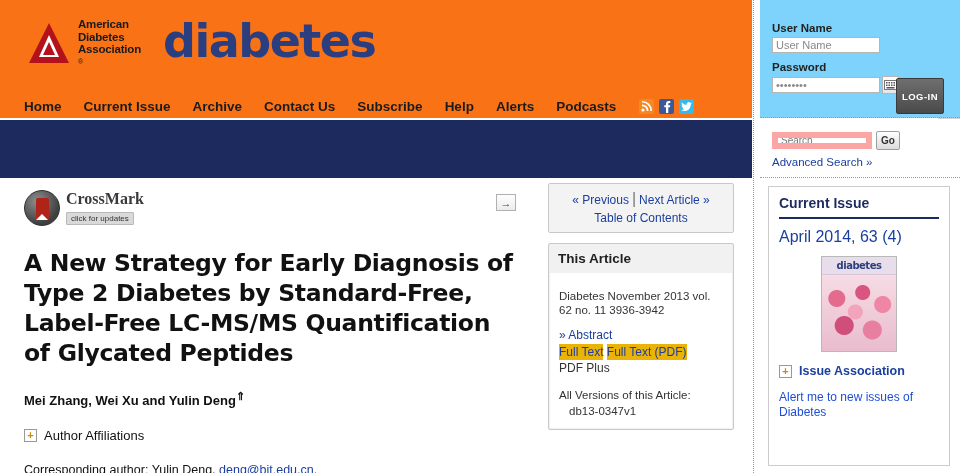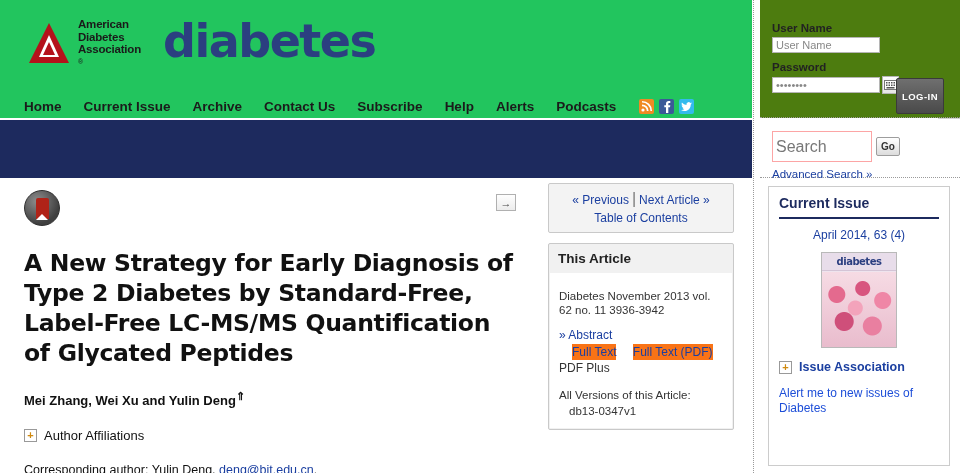--- a/index.html
+++ b/index.html
@@ -15,21 +15,21 @@
 
   
   .corner-wedge {
     position: absolute; top: 0; right: 0; width: 22px; height: 178px;
     background: #d2d2d2;
   }
 
   
   .masthead {
     position: absolute; left: 0; top: 0; width: 752px; height: 118px;
-    background: #22c55e;
+    background: #f97316;
   }
   .logo-wrap {
     position: absolute; left: 28px; top: 18px;
     display: flex; align-items: center;
   }
   .ada-mark { width: 42px; height: 44px; position: relative; }
   .ada-mark svg { display: block; }
   .ada-text {
     margin-left: 8px;
     font-family: "Liberation Sans", sans-serif;
@@ -70,21 +70,21 @@
 
   
   .navy-band {
     position: absolute; left: 0; top: 120px; width: 752px; height: 58px;
     background: #1d2a5e;
   }
 
   
   .loginpanel {
     position: absolute; left: 760px; top: 0; width: 200px; height: 118px;
-    background: #4d7c0f;
+    background: #7dd3fc;
     border-bottom: 1px dotted #9a9a9a;
     padding: 22px 0 0 12px;
   }
   .loginpanel .lbl {
     font-size: 11.5px; color: #222; font-weight: bold; margin-bottom: 3px;
   }
   .loginpanel input[type=text], .loginpanel input[type=password] {
     width: 108px; height: 16px; font-size: 11px; color: #888;
     border: 1px solid #b5b5b5; background: #fff; padding: 1px 3px;
     font-family: "Liberation Sans", sans-serif;
@@ -108,22 +108,22 @@
   }
 
   
   .searchpanel {
     position: absolute; left: 760px; top: 119px; width: 200px; height: 59px;
     background: #fff; padding: 12px 0 0 12px;
     border-bottom: 1px dotted #9a9a9a;
   }
   .searchrow { display: flex; align-items: center; }
   .searchrow input {
-    width: 100px; height: 31px; border: 1px solid #fca5a5;
-    font-size: 16px; color: #777; padding: 1px 3px;
+    width: 100px; height: 17px; border: 6px solid #fca5a5;
+    font-size: 10px; color: #777; padding: 1px 3px;
     font-family: "Liberation Sans", sans-serif;
   }
   .go-btn {
     margin-left: 4px; width: 24px; height: 19px;
     border: 1px solid #9d9d9d; border-radius: 2px;
     background: linear-gradient(#ffffff,#dcdcdc);
     font-size: 10px; font-weight: bold; color: #333;
     display: flex; align-items: center; justify-content: center; cursor: pointer;
   }
   .adv-search {
@@ -218,36 +218,36 @@
   }
   .panel-body { background: #fff; margin: 0 1px 1px 1px; padding: 8px 9px 10px 9px; }
   .pub-note {
     font-size: 11px; color: #333; font-weight: bold; line-height: 14px;
   }
   .pub-cite {
     margin-top: 8px; font-size: 11.5px; color: #333; line-height: 14px;
   }
   .links { margin-top: 10px; font-size: 12px; line-height: 16.5px; }
   .links a { color: #1b3fa0; text-decoration: none; display: block; }
-  .links a.hl { background: #f97316; display: inline-block; margin-left: 13px; }
+  .links a.hl { background: #eab308; display: inline-block; }
   .links .plain { color: #333; display: block; }
   .allv { margin-top: 12px; font-size: 11.5px; color: #333; }
   .allv .ver { margin-top: 3px; padding-left: 10px; line-height: 14px; }
 
   
   .sidebar {
     position: absolute; left: 768px; top: 186px; width: 182px;
     border: 1px solid #cccccc; background: #fff;
     padding: 8px 10px 10px 10px; min-height: 280px;
   }
   .ci-title {
     font-size: 14px; font-weight: bold; color: #1c2a5e;
     border-bottom: 2px solid #1c2a5e; padding-bottom: 6px;
   }
-  .ci-link { margin-top: 9px; font-size: 12px; color: #1b3fa0; text-decoration: none; display:block;margin-left:34px;}
+  .ci-link { margin-top: 9px; font-size: 16px; color: #1b3fa0; text-decoration: none; display:block;}
   .cover {
     margin: 10px auto 0 auto; width: 76px; height: 96px;
     border: 1px solid #b9b9b9; background: #efe4ee;
     position: relative; overflow: hidden;
   }
   .cover .cov-top {
     height: 18px; background: #e8ddea; border-bottom: 1px solid #d4c4d6;
     font-family: "DejaVu Sans", sans-serif;
     font-size: 10px; font-weight: bold; color: #2b3f80;
     text-align: center; line-height: 18px; letter-spacing: -0.5px;
@@ -364,20 +364,24 @@
       <div class="go-btn">Go</div>
     </div>
     <a class="adv-search" href="#">Advanced Search »</a>
   </div>
 
   <div class="article">
     <div class="crossmark">
       <div class="cm-circle">
         <div class="cm-inner"></div>
       </div>
+      <div class="cm-text">
+        <div class="cm-word">CrossMark</div>
+        <div class="cm-badge">click for updates</div>
+      </div>
     </div>
 
     <div class="arrow-box">→</div>
 
     <h1 class="title">A New Strategy for Early Diagnosis of Type 2 Diabetes by Standard-Free, Label-Free LC-MS/MS Quantification of Glycated Peptides</h1>
 
     <div class="authors">
       <span>Mei Zhang, Wei Xu and Yulin Deng</span><span class="dagger">⇑</span>
     </div>
 

